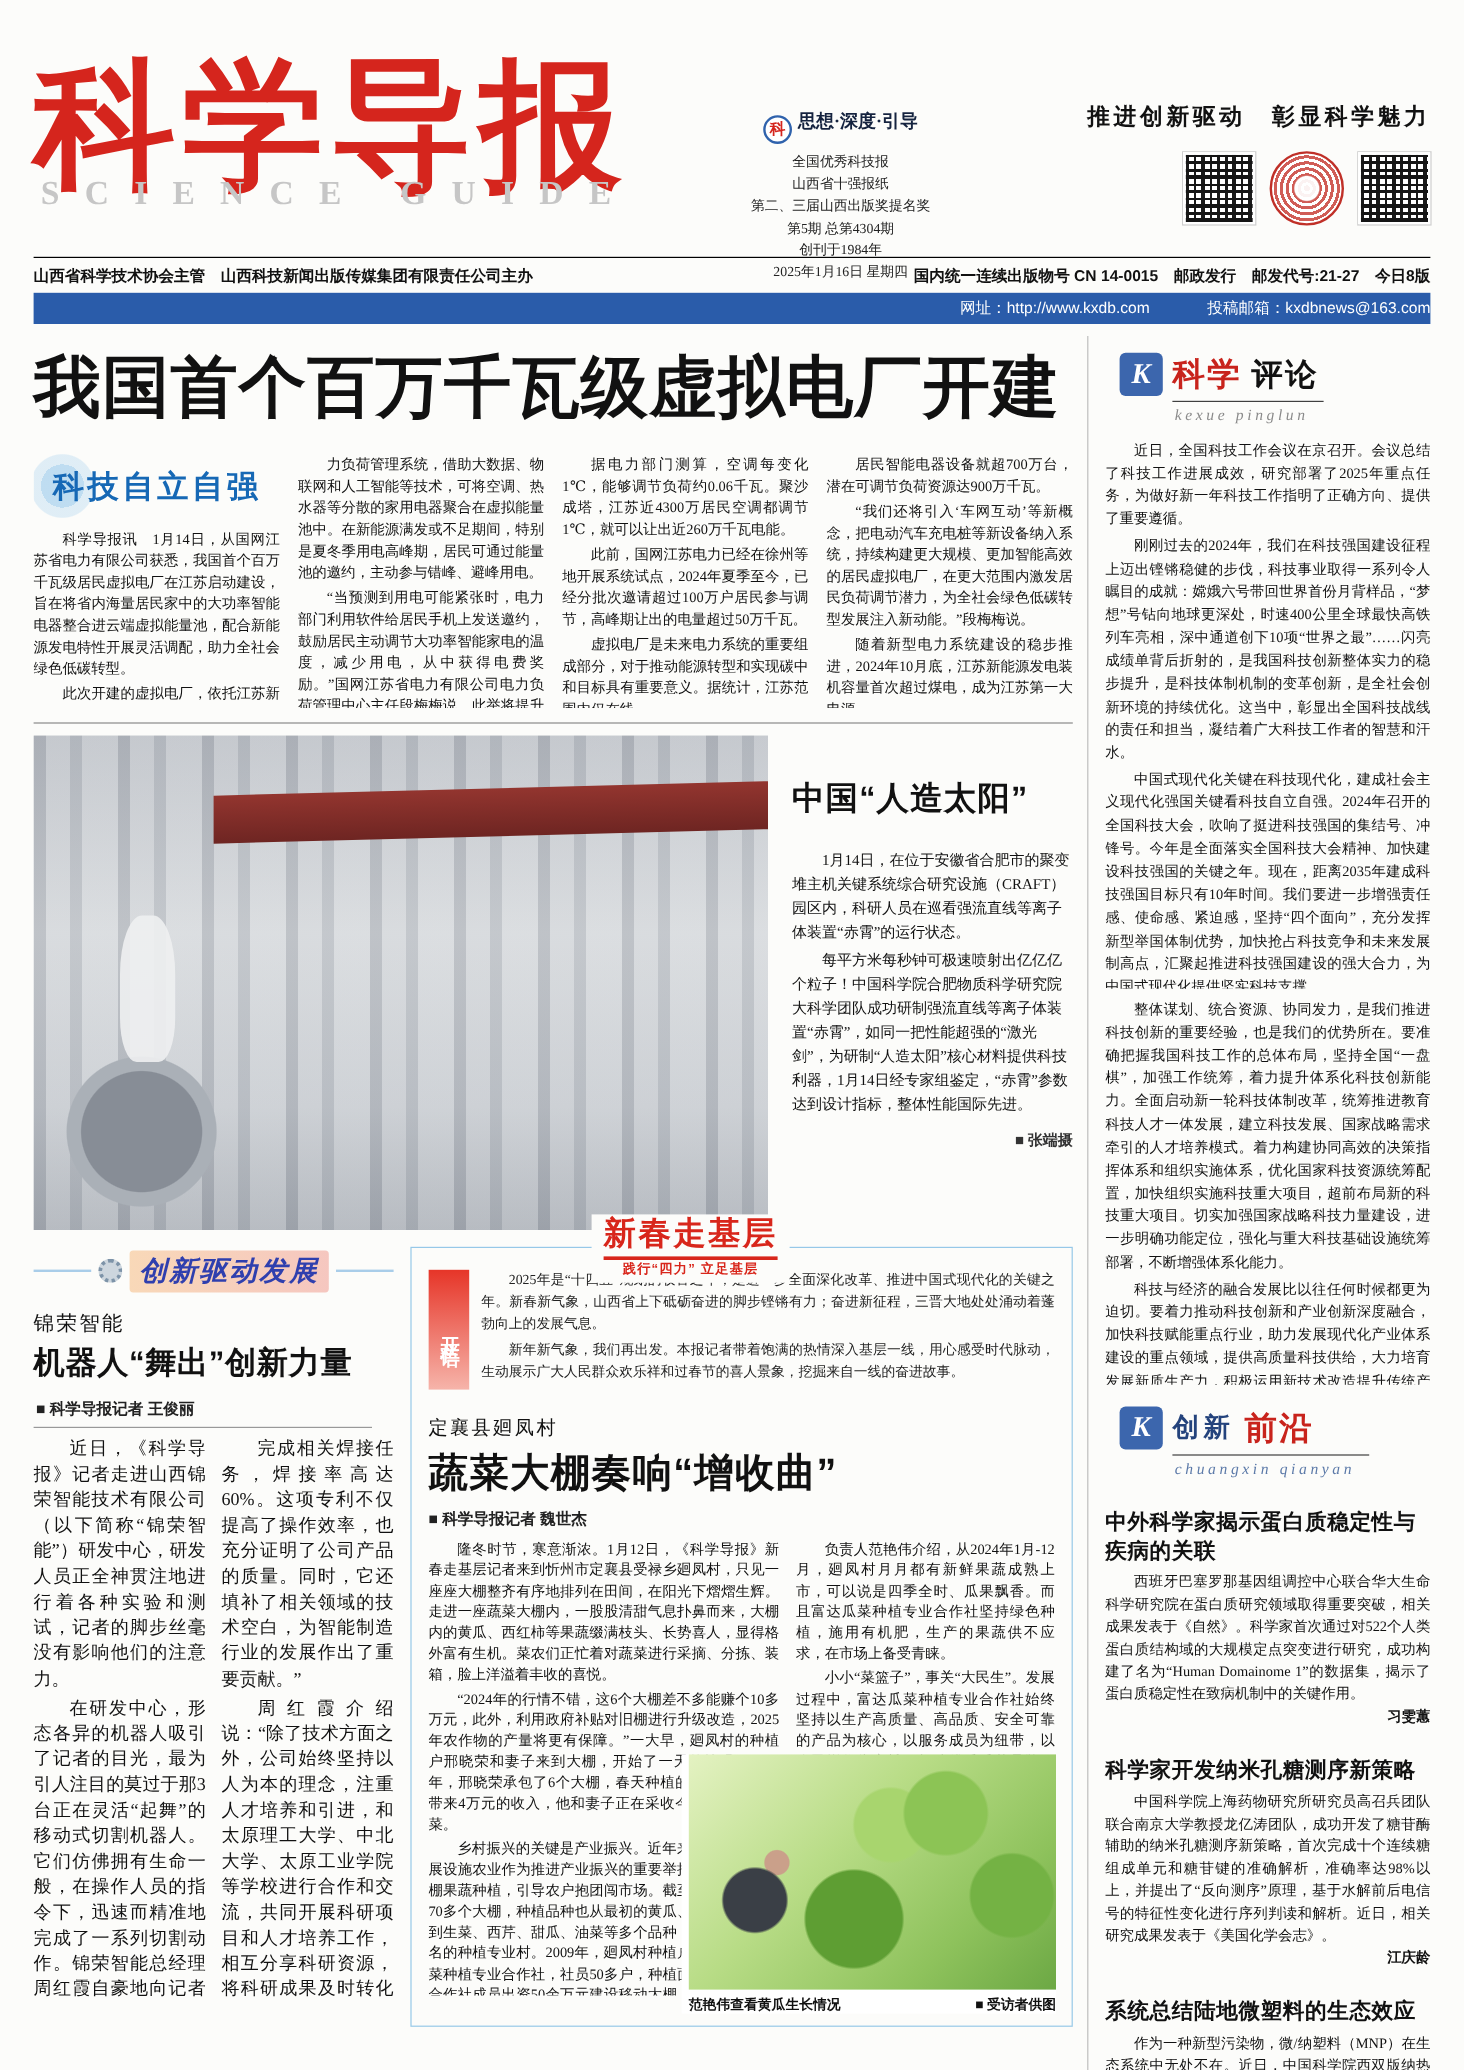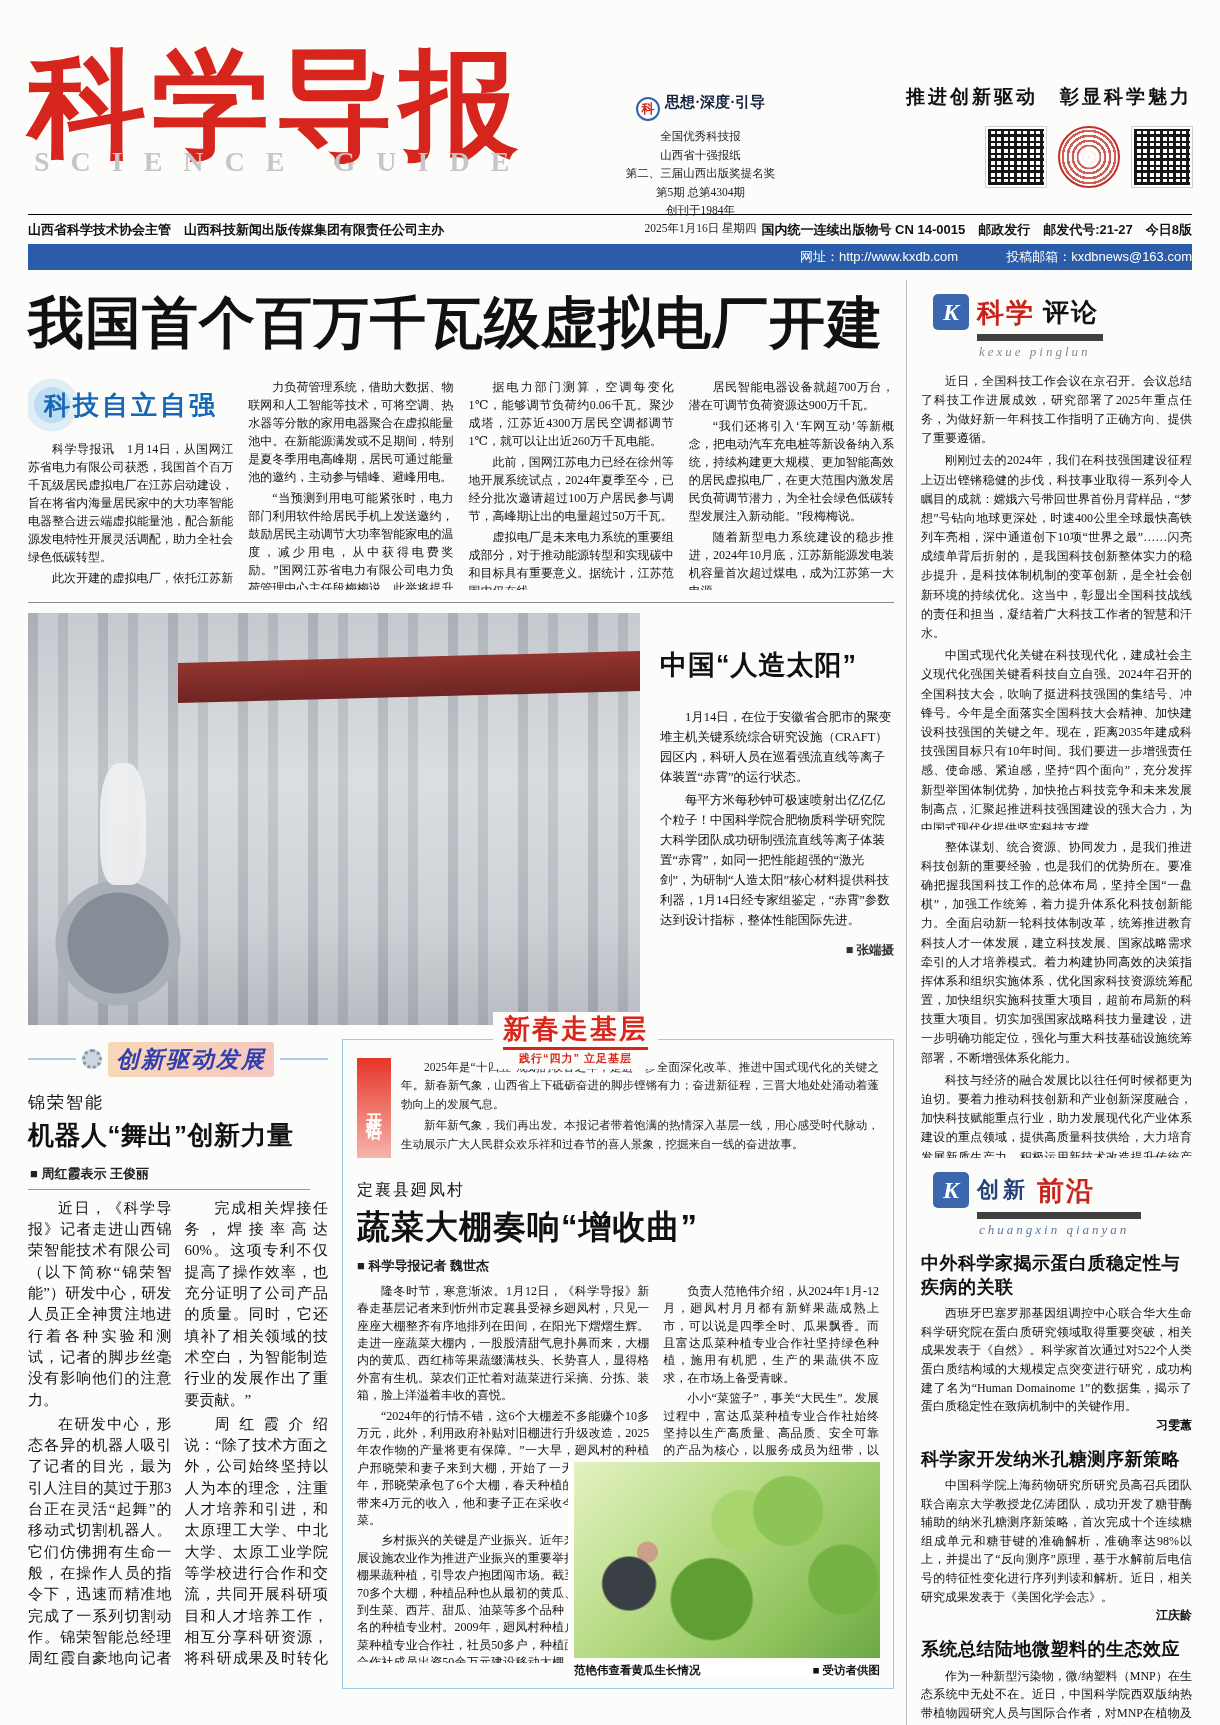--- a/index.html
+++ b/index.html
@@ -122,33 +122,33 @@
         linear-gradient(135deg,#e4f2c2 0%,#b8dc86 40%,#8ec25c 75%,#6ca844 100%); }
   .photo-cap { display:flex; justify-content:space-between; font-size:11.5px; padding-top:5px; font-weight:600; }
 
   
   .sec-logo { display:flex; align-items:center; gap:8px; margin:14px 0 0 12px; }
   .ksq { width:36px; height:36px; border-radius:5px; background:#3c66ad; color:#fff;
          font:italic 900 24px/36px "Liberation Serif",serif; text-align:center; flex:none; }
   .logo-red { font:900 27px/1 "DejaVu Serif",serif; color:#c8231c; letter-spacing:2px; }
   .logo-black { font:700 26px/1 "Liberation Sans",sans-serif; color:#111; letter-spacing:2px; }
   .logo-blue { font:700 22px/1 "Liberation Sans",sans-serif; color:#24437c; letter-spacing:4px; }
-  .pinyin { margin:4px 0 0 56px; width:fit-content; border-top:7px solid #404040; padding:3px 12px 0 2px;
+  .pinyin { margin:4px 0 0 56px; width:fit-content; border-top:1px solid #404040; padding:3px 12px 0 2px;
             font:italic 13px/1.2 "Liberation Serif",serif; color:#8a8a8a; letter-spacing:3px; }
   .pinyin-blue { color:#5b79a8; }
   .commentary { height:878px; overflow:hidden; }
   .comm-top { display:flex; gap:8px; margin-top:12px; height:458px; overflow:hidden;flex-direction:column; }
   .comm-top-text { flex:1; min-width:0; font-size:12px; line-height:1.6; text-align:justify; }
   .comm-byline-v { writing-mode:vertical-rl; flex:none; font-size:12px; color:#444;
                    padding-top:150px; letter-spacing:2px; }
   .comm-headline-v { writing-mode:vertical-rl; flex:none; font:900 34px/1.15 "Liberation Sans",sans-serif;
                      letter-spacing:4px; padding-top:2px; }
   .comm-bottom { margin-top:8px; font-size:12px; line-height:1.6; height:322px; overflow:hidden; text-align:justify; }
   .frontier { margin-top:8px; }
-  .f-art { margin-top:13px; }
+  .f-art { margin-top:24px; }
   .f-title { font:700 18px/1.35 "Liberation Sans",sans-serif; letter-spacing:0.5px; }
   .f-body { font-size:12px; line-height:1.55; margin-top:5px; text-align:justify; text-indent:2em; }
   .f-byline { text-align:right; font-weight:700; font-size:12px; margin-top:1px; }
 
   .para { text-indent:2em; margin:0 0 3px; }
   .honor-line,.issue-line { text-indent:0; }
 </style>
 </head>
 <body>
 
@@ -244,21 +244,21 @@
 
         <div class="robot-story">
           <div class="badge-drive-row">
             <span class="bline"></span>
             <span class="gear-icon"></span>
             <span class="badge-drive">创新驱动发展</span>
             <span class="bline"></span>
           </div>
           <div class="kicker">锦荣智能</div>
           <h2 class="robot-headline">机器人“舞出”创新力量</h2>
-          <div class="byline-box">■ 周红霞表示 王俊丽</div>
+          <div class="byline-box">■ 科学导报记者 王俊丽</div>
           <div class="robot-cols">
             <div class="rcol">
                 <p class="para">近日，《科学导报》记者走进山西锦荣智能技术有限公司（以下简称“锦荣智能”）研发中心，研发人员正全神贯注地进行着各种实验和测试，记者的脚步丝毫没有影响他们的注意力。</p>
                 <p class="para">在研发中心，形态各异的机器人吸引了记者的目光，最为引人注目的莫过于那3台正在灵活“起舞”的移动式切割机器人。它们仿佛拥有生命一般，在操作人员的指令下，迅速而精准地完成了一系列切割动作。锦荣智能总经理周红霞自豪地向记者介绍：“这些机器人能在短短十秒钟内，让操作者化身为超级焊工，它们的高效与精准令人赞叹。”</p>
                 <p class="para">在研发中心的一角，一款焊接机器人正在展示其独特的焊接技术。锦荣智能技术部经理韩建勇走到机器人前，将事先设定的程序录入系统，随后，机器人的“手臂”开始上下左右翻转，在焊道上灵巧地来回挥舞，仿佛在进行一场超级模仿秀。在加工件上，机器人留下了一道整齐光滑的弧线，令人叹为观止。</p>
               </div>
             <div class="rcol">
                 <p class="para">完成相关焊接任务，焊接率高达60%。这项专利不仅提高了操作效率，也充分证明了公司产品的质量。同时，它还填补了相关领域的技术空白，为智能制造行业的发展作出了重要贡献。”</p>
                 <p class="para">周红霞介绍说：“除了技术方面之外，公司始终坚持以人为本的理念，注重人才培养和引进，和太原理工大学、中北大学、太原工业学院等学校进行合作和交流，共同开展科研项目和人才培养工作，相互分享科研资源，将科研成果及时转化为实际生产力；同时，公司也会定期组织员工参加各种培训活动，不断提升员工的专业素养，从而提升创新能力。”</p>
                 <p class="para">周红霞表示：“公司还积极参与国际合作与竞争，不断拓宽国际市场，将品牌影响力从山西推向全国、走向世界，政府相关部门为公司精心搭建了桥梁，能够直接对接来自俄罗斯、德国及土耳其的潜在客户，这样的支持让公司倍感温暖与鼓舞。”</p>

